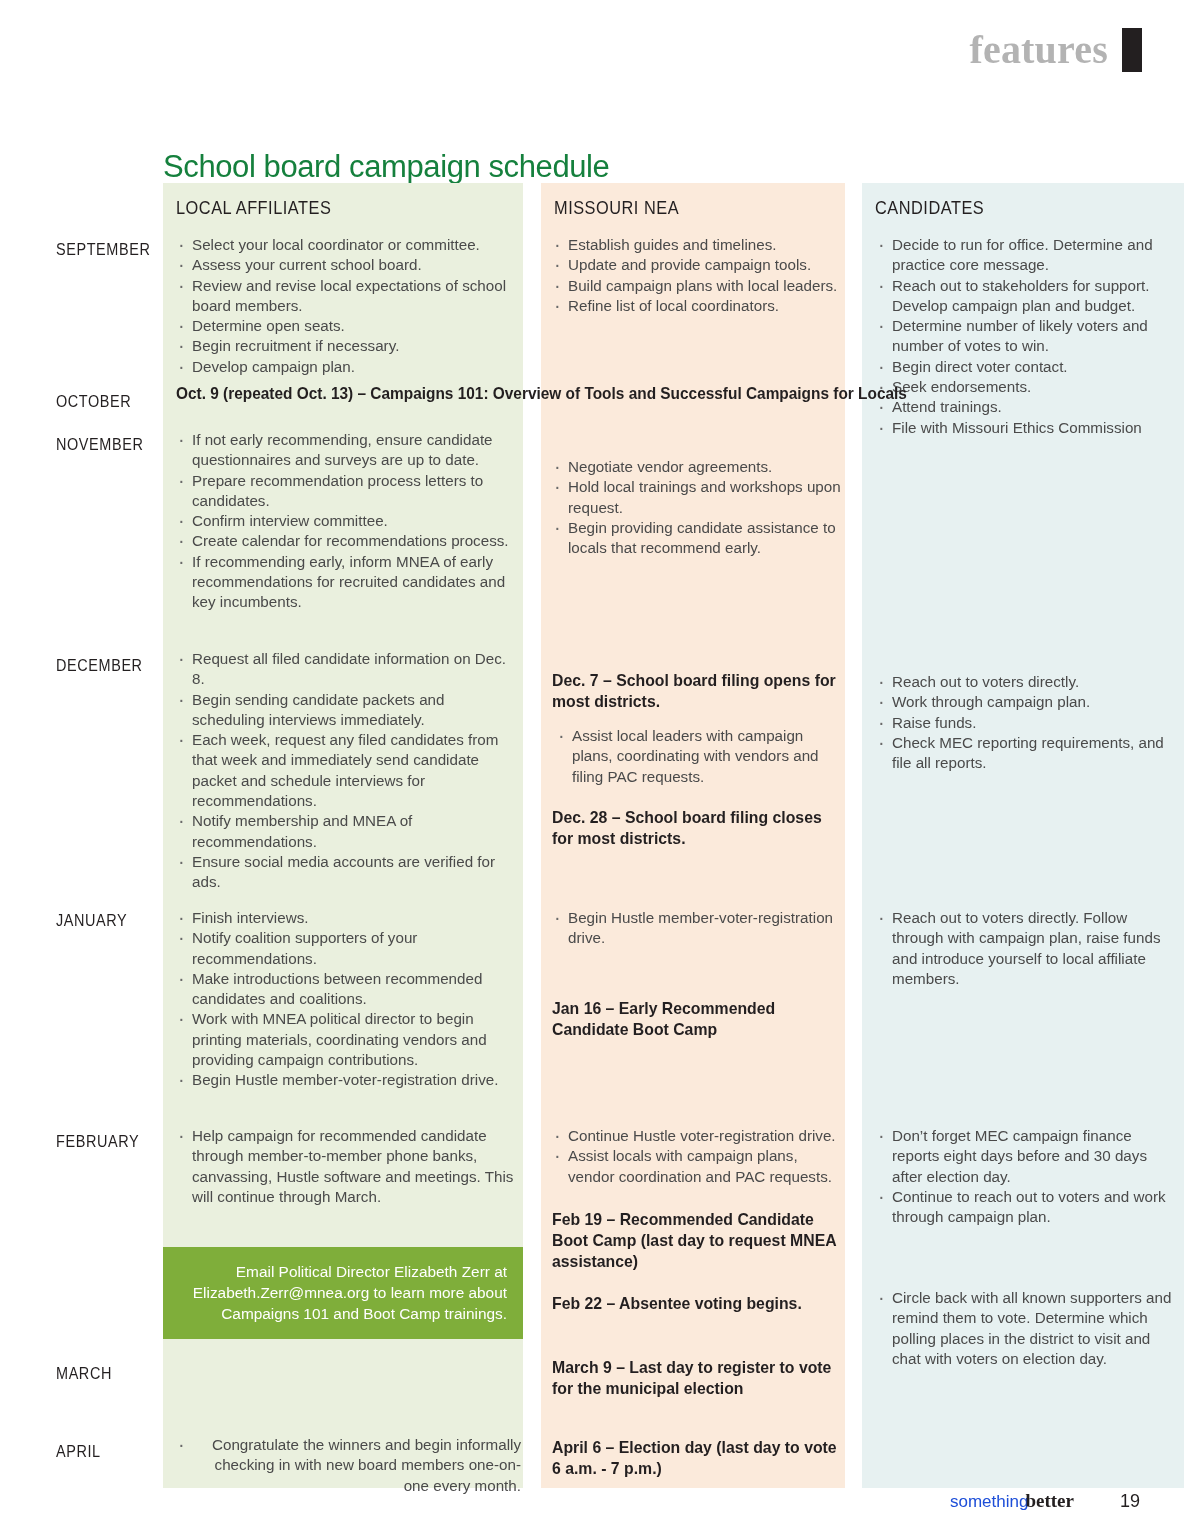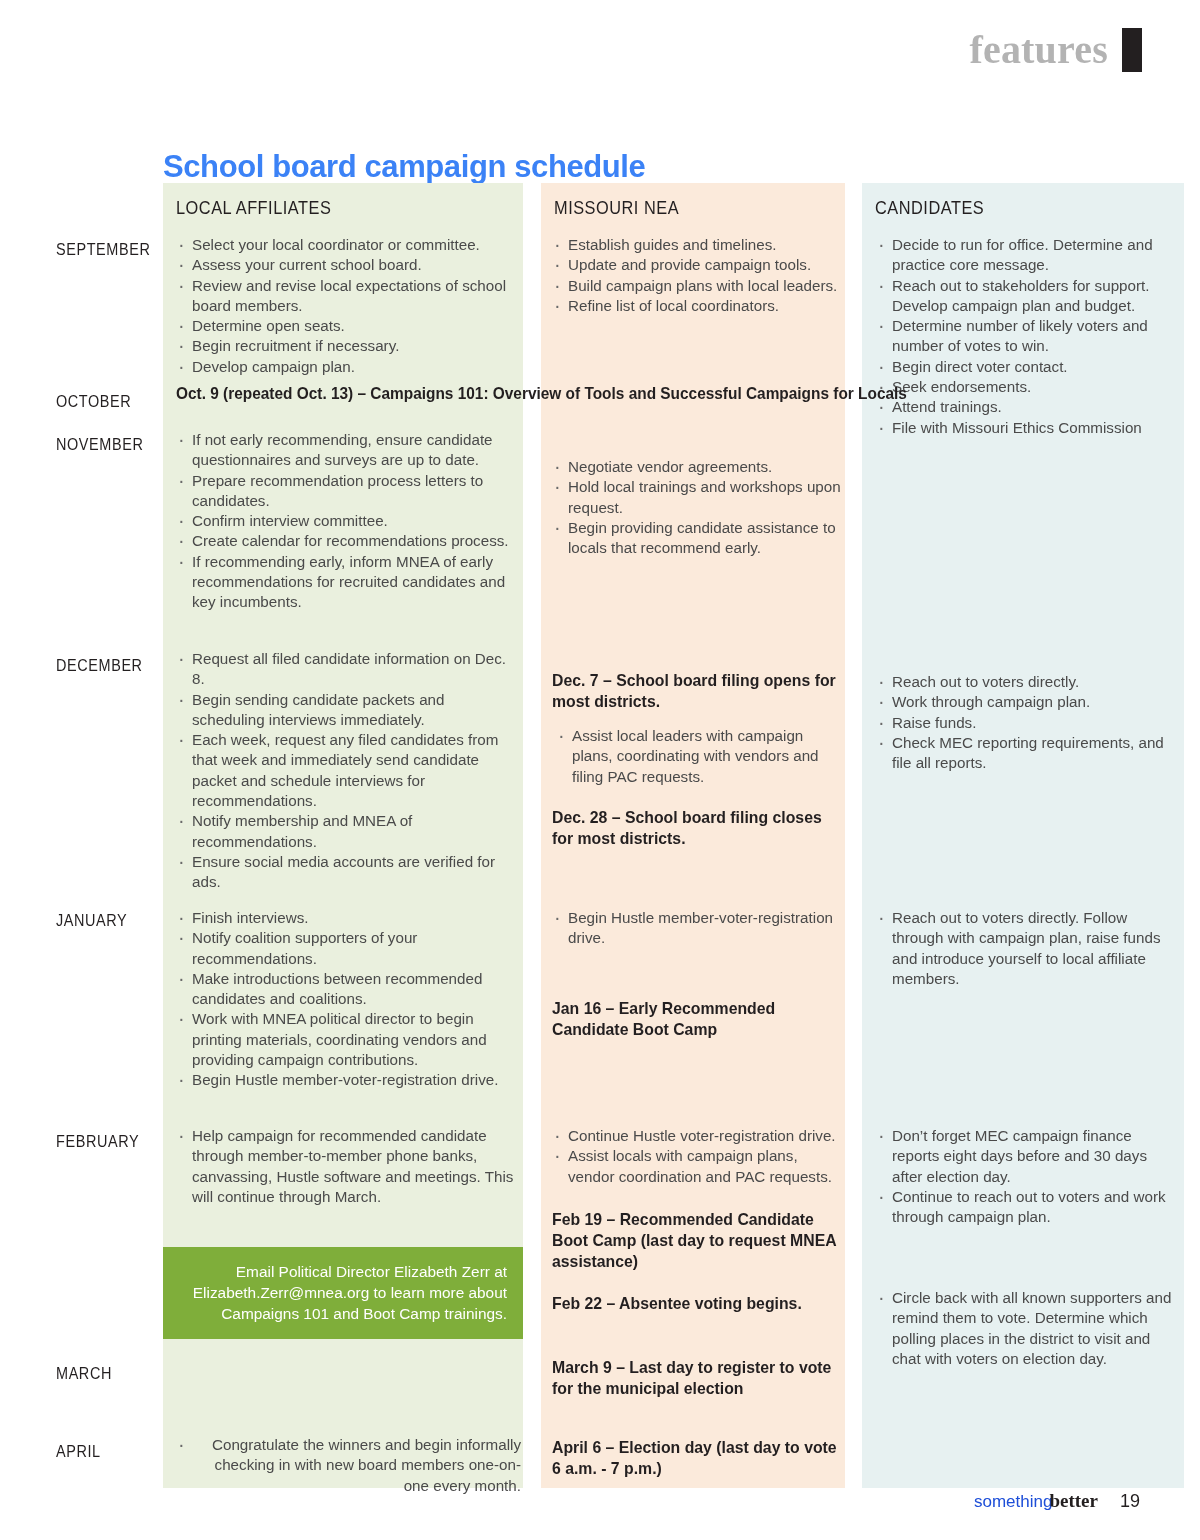--- a/index.html
+++ b/index.html
@@ -38,22 +38,22 @@
     height: 44px;
     background: #231f20;
   }
 
   
   .doc-title {
     position: absolute;
     left: 163px;
     top: 128px;
     font-size: 31px;
-    font-weight: 700;
-    color: #3b82f6;
+    font-weight: 400;
+    color: #15803d;
     letter-spacing: -0.4px;
   }
 
   
   .schedule {
     position: absolute;
     left: 0;
     top: 183px;
     width: 1200px;
   }
@@ -179,20 +179,21 @@
     font-family: Liberation Serif, serif;
     font-size: 19px;
     font-weight: 700;
     color: #231f20;
     margin-left: -3px;
   }
   .footer .pagenum {
     font-family: "Liberation Sans", sans-serif;
     font-size: 18px;
     color: #231f20;
+    margin-left: 24px;
   }
   .brandwrap { display: flex; align-items: baseline; }
 </style>
 </head>
 <body>
 
 <div class="page-header">
   <span class="features-word">features</span>
   <span class="features-block"></span>
 </div>

